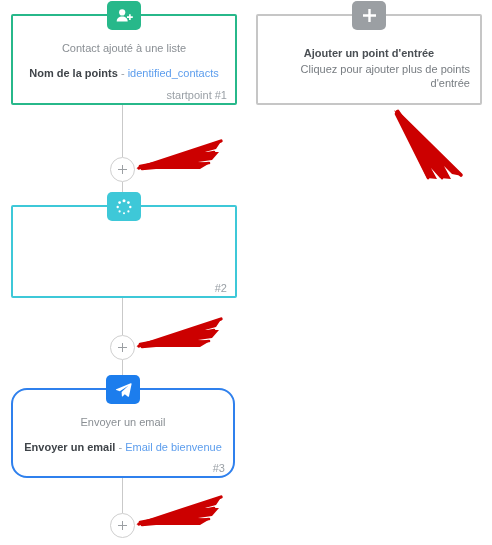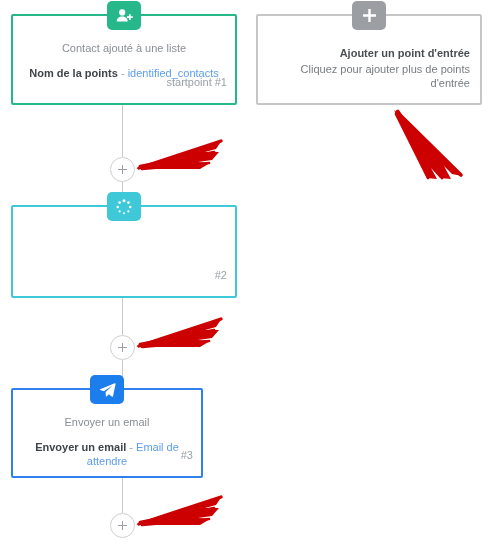--- a/index.html
+++ b/index.html
@@ -77,21 +77,21 @@
     font-weight: normal;
   }
   .node-line2 .link {
     color: #5c9ded;
     font-weight: normal;
     text-align: center;
   }
   .node-tag {
     position: absolute;
     right: 8px;
-    bottom: 15px;
+    bottom: 2px;
     font-size: 11px;
     color: #9aa0a6;
   }
 
   
   .node-green  { border-color: #27b88a; }
   .badge-green { background: #27b88a; }
 
   .node-cyan   { border-color: #3ec8d8; }
   .badge-cyan  { background: #3ec8d8; }
@@ -102,21 +102,20 @@
   .node-gray   { border-color: #c6c6c6; }
   .badge-gray  { background: #9b9fa3; }
 
   
   .entry-title {
     font-size: 11px;
     font-weight: bold;
     color: #4a4f54;
     line-height: 14px;
     margin-top: 8px;
-    text-align: right;
   }
   .entry-sub {
     font-size: 11px;
     color: #777c81;
     line-height: 14px;
     margin-top: 2px;
     text-align: right;
   }
 
   
@@ -208,32 +207,32 @@
     </div>
     <div class="node-tag">#2</div>
   </div>
 
   <div class="plus-node" style="left:110px; top:335px;">
     <svg width="9" height="9" viewBox="0 0 9 9" aria-hidden="true">
       <path d="M4 0h1v4h4v1H5v4H4V5H0V4h4z" fill="#9b9fa3"></path>
     </svg>
   </div>
 
-  <div class="node node-blue" style="left:11px; top:388px; width:192px; height:90px;">
+  <div class="node node-blue" style="left:11px; top:388px; width:224px; height:90px;border-radius:16px;">
     <div class="node-badge badge-blue">
       <svg width="17" height="16" viewBox="0 0 17 16" aria-hidden="true">
         <path d="M16.3 1.1 1.2 7.2c-.5.2-.5.6 0 .8l3.6 1.3 8.5-5.6-6.7 6.4.3 4.1c.2.4.6.4.9.1l2-2 3.2 2.4c.4.3.9.1 1-.4l2.6-12.4c.1-.5-.3-.9-.8-.7z" fill="#ffffff"></path>
       </svg>
     </div>
     <div class="node-body">
       <div class="node-line1">Envoyer un email</div>
       <div class="node-line2">
         <span class="strong">Envoyer un email</span>
         <span class="sep">-</span>
-        <span class="link">Email de attendre</span>
+        <span class="link">Email de bienvenue</span>
       </div>
     </div>
     <div class="node-tag">#3</div>
   </div>
 
   <div class="plus-node" style="left:110px; top:513px;">
     <svg width="9" height="9" viewBox="0 0 9 9" aria-hidden="true">
       <path d="M4 0h1v4h4v1H5v4H4V5H0V4h4z" fill="#9b9fa3"></path>
     </svg>
   </div>

